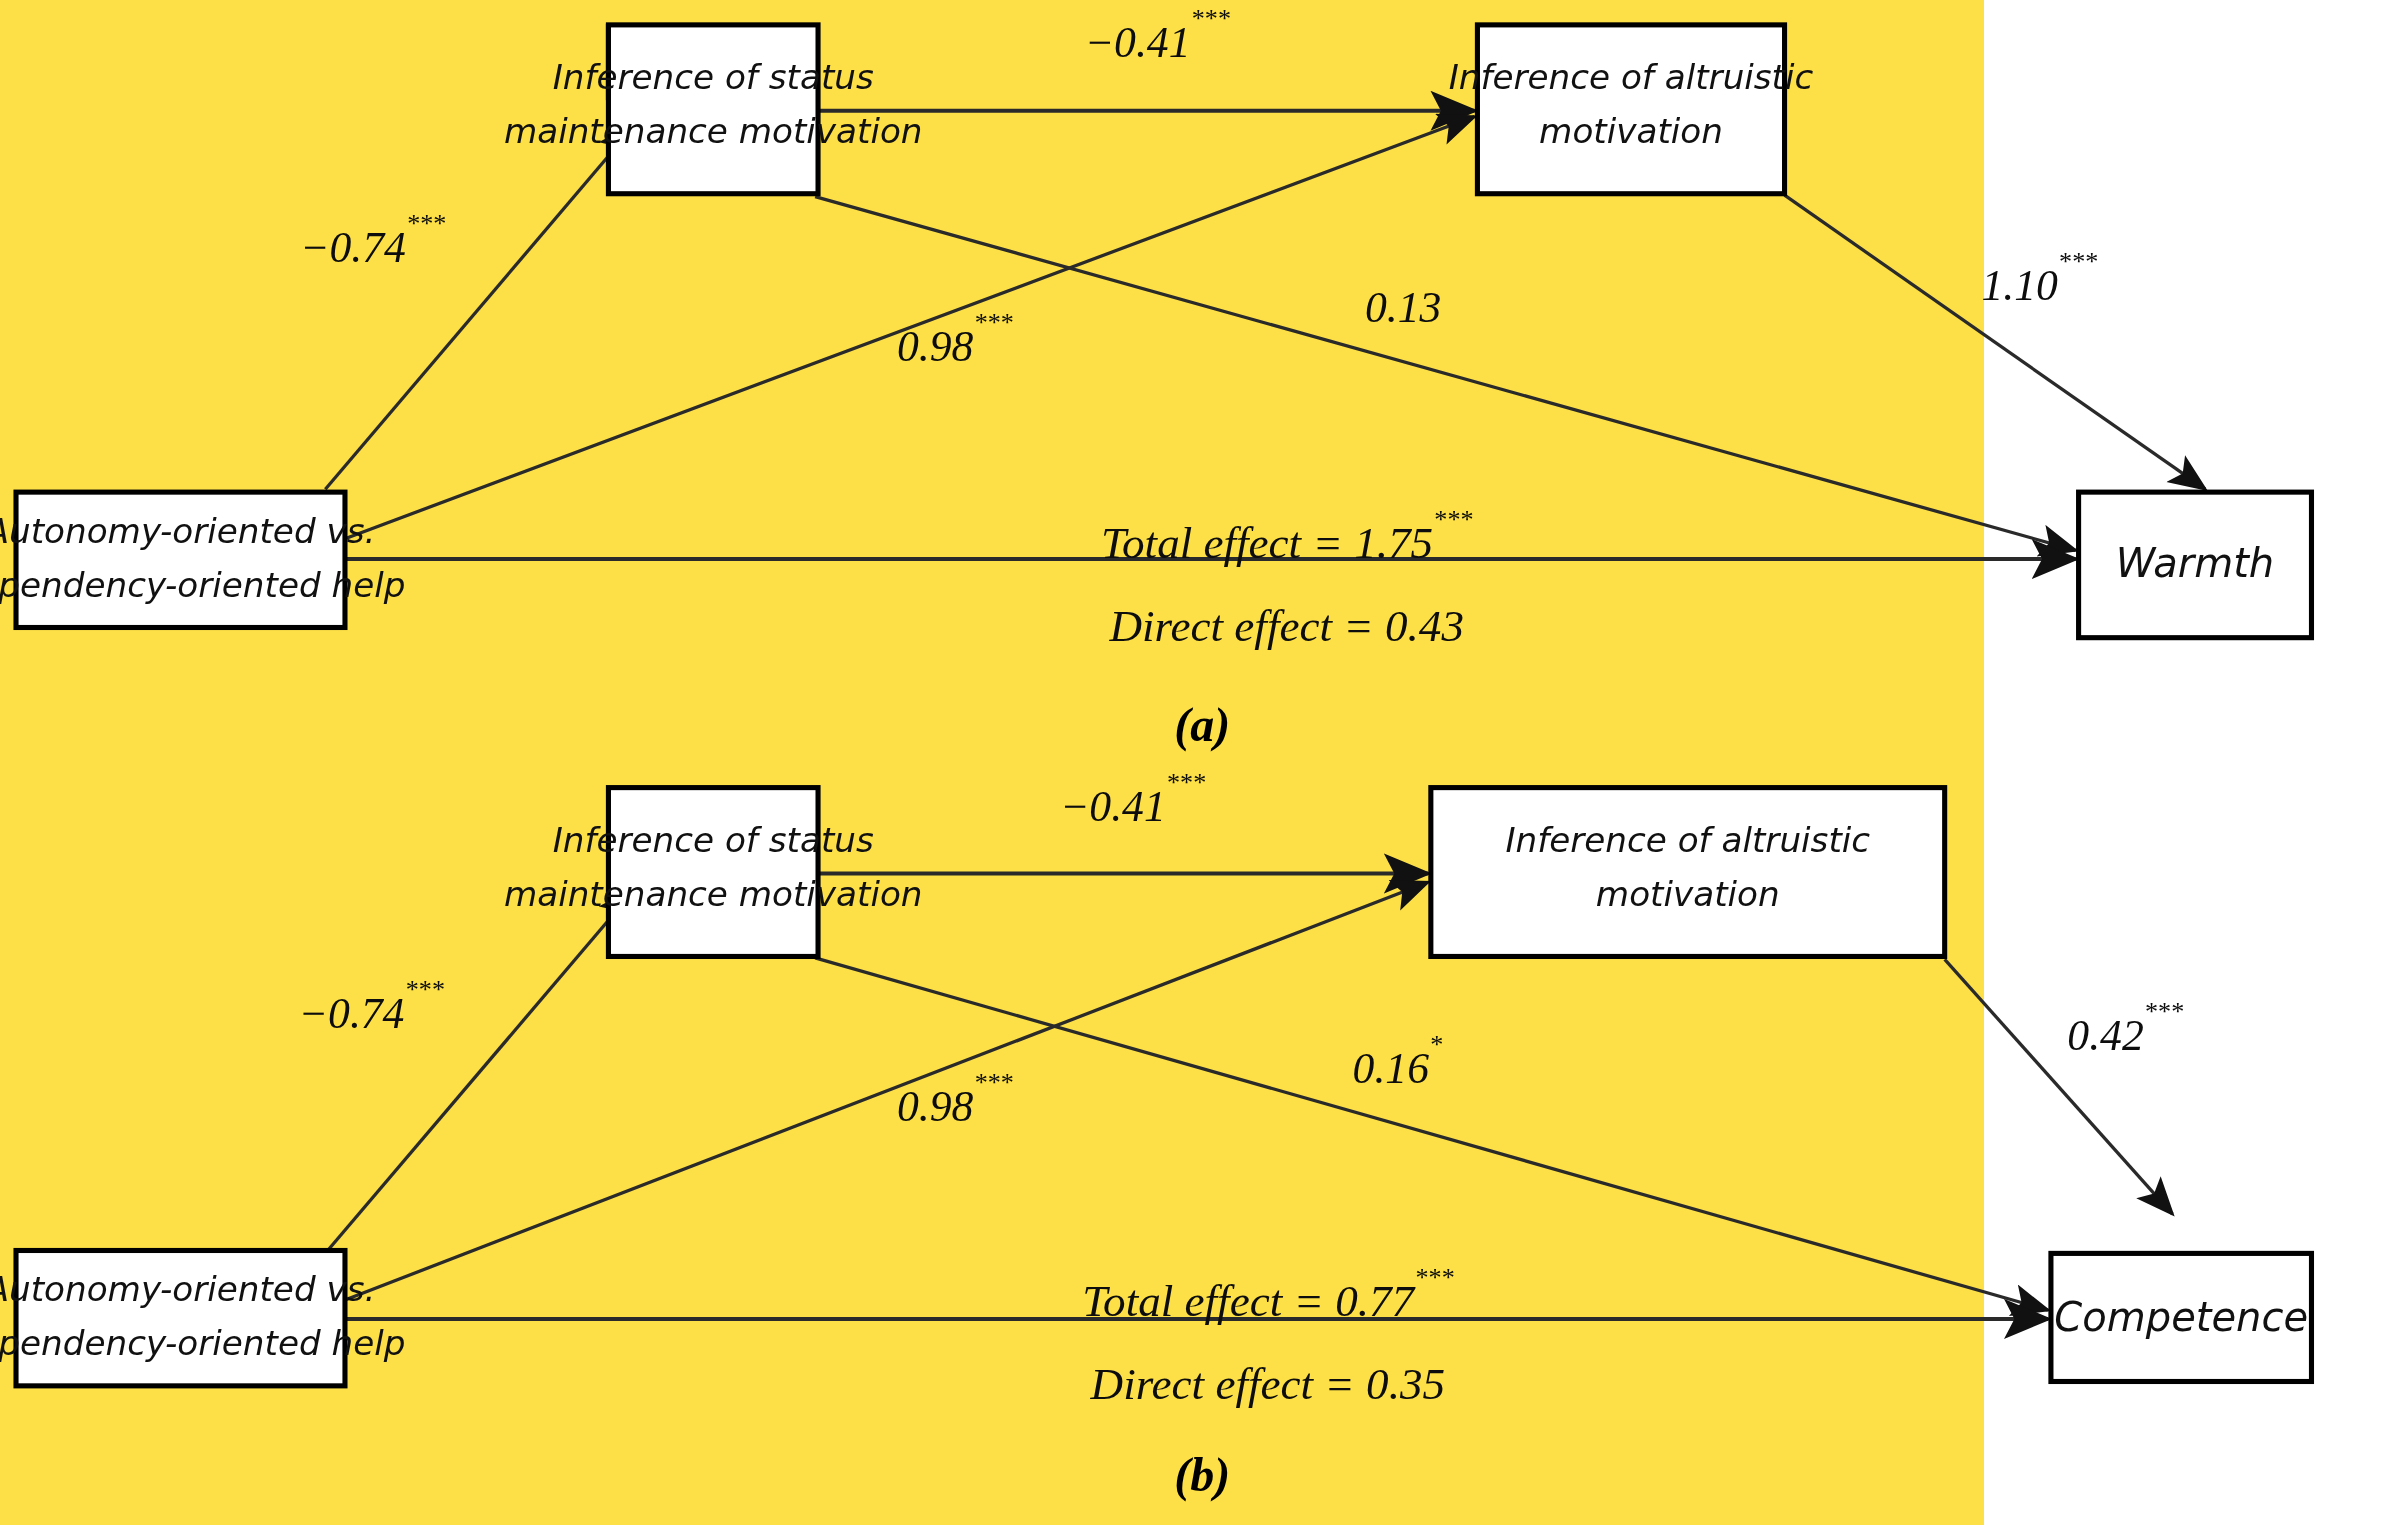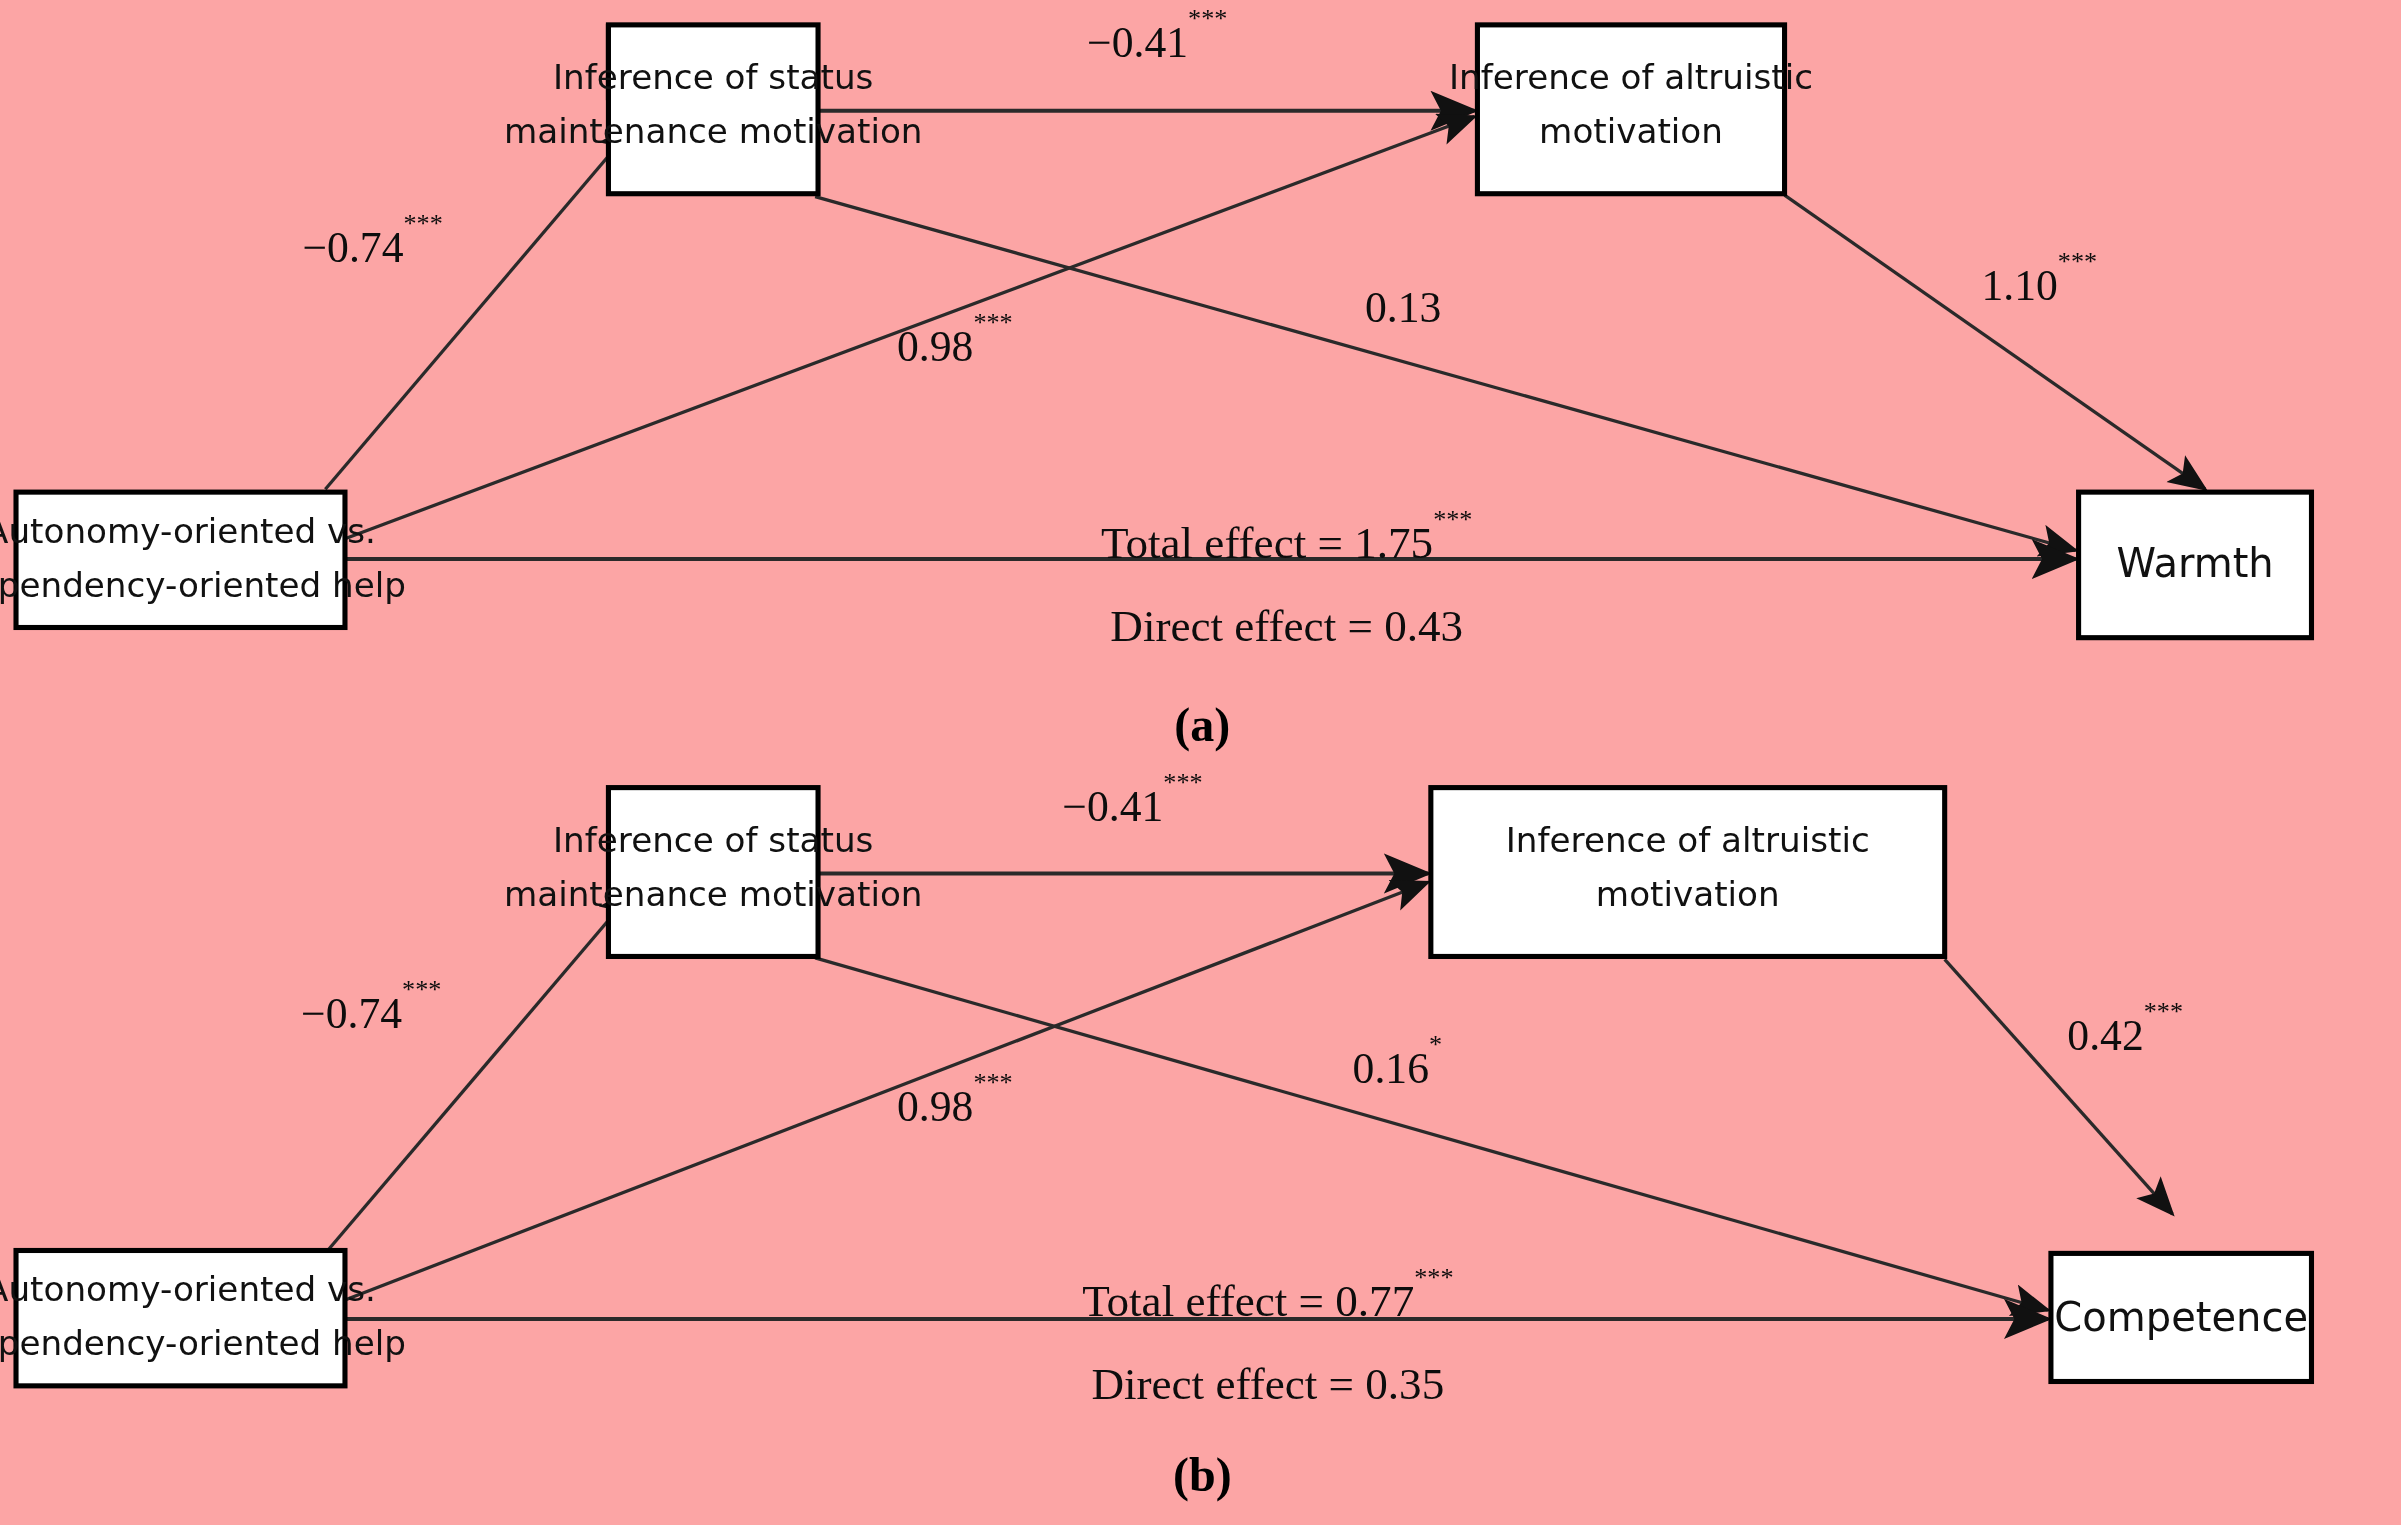--- a/index.html
+++ b/index.html
@@ -1,18 +1,18 @@
 <!DOCTYPE html>
 <html style="font-size:11.6px"><head>
 <meta charset="utf-8">
 <style>
   html,body{margin:0;padding:0;background:#ffffff;}
   body{width:2401px;height:1525px;overflow:hidden;
        font-family:"Liberation Sans",sans-serif;}
-  #stage{position:relative;width:2401px;height:1525px;background:#fca5a5;}
+  #stage{position:relative;width:1984px;height:1525px;background:#fde047;font-style:italic;}
   svg{position:absolute;left:0;top:0;width:2401px;height:1525px;display:block;}
   .node-box{fill:#ffffff;stroke:#000000;stroke-width:7;}
   .node-label{font-family:"DejaVu Sans","Liberation Sans",sans-serif;
               font-size:47px;fill:#111;text-anchor:middle;}
   .node-label-big{font-family:"DejaVu Sans","Liberation Sans",sans-serif;
               font-size:55px;fill:#111;text-anchor:middle;}
   .path-line{stroke:#2a2a2a;stroke-width:4.5;fill:none;}
   .path-line-thick{stroke:#2a2a2a;stroke-width:5.5;fill:none;}
   .coef{font-family:"Liberation Serif","DejaVu Serif",serif;
         font-size:60px;fill:#0d0d0d;text-anchor:middle;}

